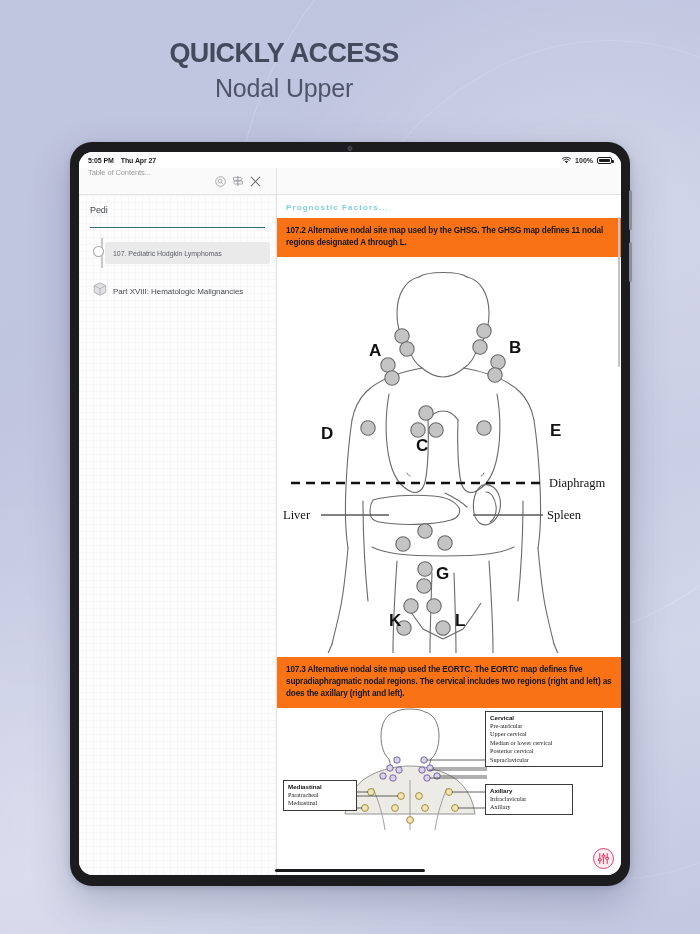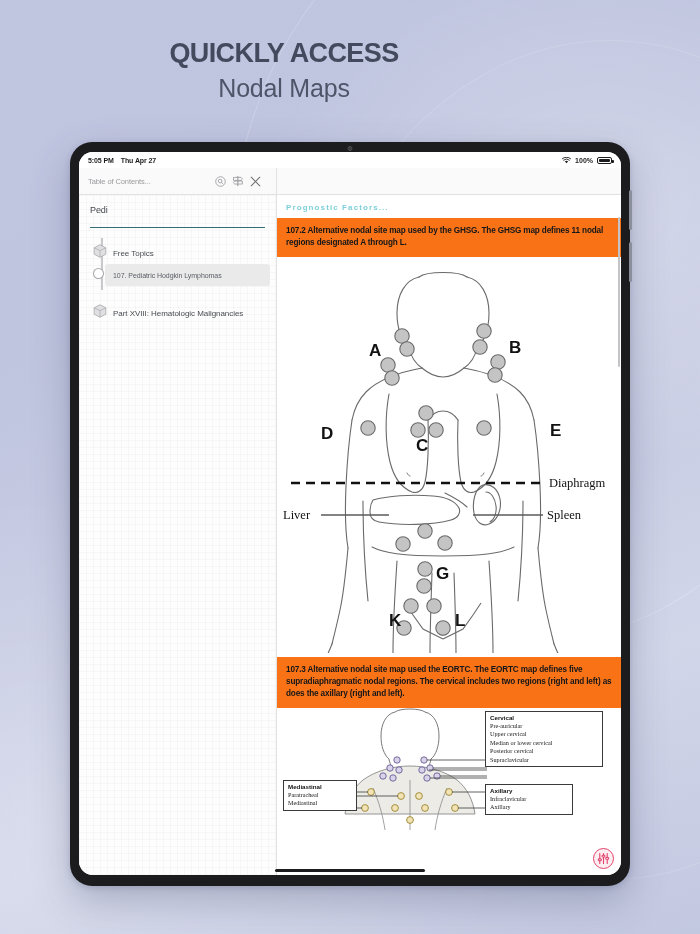--- a/index.html
+++ b/index.html
@@ -87,21 +87,21 @@
     width: 1.5px; height: 3px; background: #1c1c1e; border-radius: 0 1px 1px 0;
   }
   .battery i { display: block; height: 100%; background: #1c1c1e; border-radius: 1px; }
 
   
   .toolbar {
     height: 27px; flex: 0 0 27px; display: flex; background: #fafafa;
     border-bottom: 1px solid #e2e2e2;
   }
   .tb-left {
-    width: 198px; flex: 0 0 198px; display: flex; align-items: center;
+    width: 198px; flex: 0 0 198px; display: flex; 
     padding: 0 15px 0 9px; gap: 6px; border-right: 1px solid #e2e2e2;
   }
   .toc-placeholder { flex: 1; font-size: 7.5px; color: #9a9a9e; letter-spacing: -0.1px; }
   .tb-icon { color: #8e8e93; display: flex; align-items: center; }
   .tb-right { flex: 1; display: flex; align-items: center; padding: 0 9px; gap: 8px; }
   .doc-title {
     flex: 1; text-align: center; font-size: 8px; color: #8a8a8e; letter-spacing: -0.1px;
   }
 
   
@@ -185,21 +185,21 @@
 </style>
 </head>
 <body>
 
 <div class="bg-sheen"></div>
 <div class="bg-arc"></div>
 <div class="bg-arc2"></div>
 
 <div class="headline">
   <div class="l1">QUICKLY ACCESS</div>
-  <div class="l2">Nodal Maps</div>
+  <div class="l2">Nodal Upper</div>
 </div>
 
 <div class="device">
   <div class="camera"></div>
   <div class="vol-btn vol-1"></div>
   <div class="vol-btn vol-2"></div>
 
   <div class="screen">
 
     <div class="statusbar">
@@ -248,29 +248,20 @@
       </div>
     </div>
 
     <div class="body-split">
 
       <div class="sidebar">
         <div class="sb-head">Pedi</div>
         <div class="tree">
           <div class="tree-line"></div>
 
-          <div class="tree-item">
-            <span class="node">
-              <svg width="16" height="16" viewBox="0 0 18 18">
-                  <path d="M9 2 15.5 5.3v7.4L9 16 2.5 12.7V5.3Z" fill="#e0e0e3" stroke="#a8a8ad" stroke-width="0.9" stroke-linejoin="round"></path>
-                  <path d="M2.5 5.3 9 8.6l6.5-3.3M9 8.6V16" fill="none" stroke="#a8a8ad" stroke-width="0.8"></path>
-                </svg>
-            </span>
-            <span class="label">Free Topics</span>
-          </div>
 
           <div class="tree-item small selected">
             <span class="node">
               <svg width="13" height="13" viewBox="0 0 14 14">
                   <circle cx="7" cy="7" r="5.4" fill="#fff" stroke="#a8a8ad" stroke-width="1.1"></circle>
                 </svg>
             </span>
             <span class="label">107. Pediatric Hodgkin Lymphomas</span>
           </div>
 

